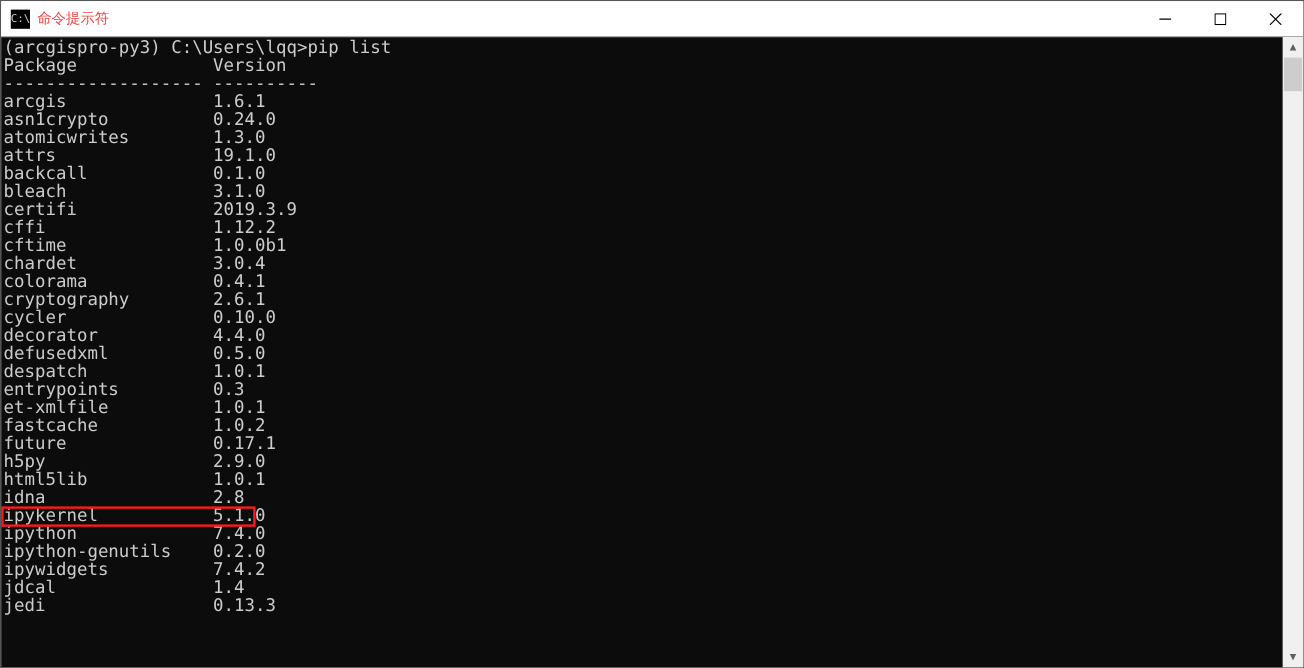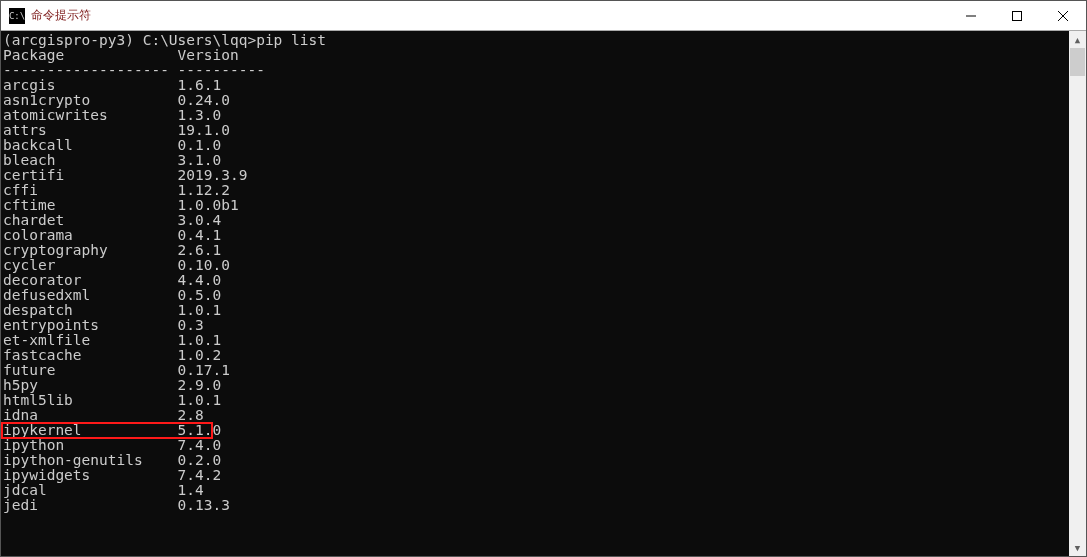--- a/index.html
+++ b/index.html
@@ -1,20 +1,20 @@
 <!DOCTYPE html>
 <html><head>
 <meta charset="utf-8">
 <style>
   * { margin: 0; padding: 0; box-sizing: border-box; }
   html, body { width: 1087px; height: 557px; font-family: "SimSun", "NSimSun", "Consolas", monospace; overflow: hidden; }
   .window { width: 1087px; height: 557px; background: #fff; border: 1px solid #555; display: flex; flex-direction: column; }
   .titlebar { height: 30px; background: #ffffff; display: flex; align-items: center; border-bottom: 1px solid #aaa; }
   .titlebar .icon { width: 16px; height: 16px; margin: 0 6px 0 8px; background: #000; display: inline-flex; align-items: center; justify-content: center; font-size: 9px; color: #ccc; font-family: Consolas, monospace; }
-  .titlebar .title { font-size: 12px; color: #7f1d1d; flex: 0 0 auto; font-family: "SimSun","NSimSun",sans-serif; }
+  .titlebar .title { font-size: 12px; color: #ef4444; flex: 0 0 auto; font-family: "SimSun","NSimSun",sans-serif; }
   .titlebar .spacer { flex: 1 1 auto; }
   .titlebar .winbtn { width: 46px; height: 30px; display: flex; align-items: center; justify-content: center; font-size: 13px; color: #000; }
   .winbtn svg { pointer-events: none; }
   .client { flex: 1 1 auto; display: flex; flex-direction: row; min-height: 0; }
   .console { flex: 1 1 auto; background: #0c0c0c; color: #cccccc; font-family: "NSimSun","SimSun","Consolas",monospace; font-size: 14.5px; line-height: 15px; padding: 2px 0 16px 2px; white-space: pre; overflow: hidden; position: relative; }
   .scrollbar { width: 17px; background: #f0f0f0; position: relative; }
   .scrollbar .thumb { position: absolute; top: 17px; left: 1px; width: 15px; height: 28px; background: #cdcdcd; }
   .scrollbar .arrow { position: absolute; left: 0; width: 17px; height: 17px; display:flex; align-items:center; justify-content:center; color:#606060; font-size:9px; }
   .scrollbar .arrow.up { top: 0; }
   .scrollbar .arrow.down { bottom: 0; }

